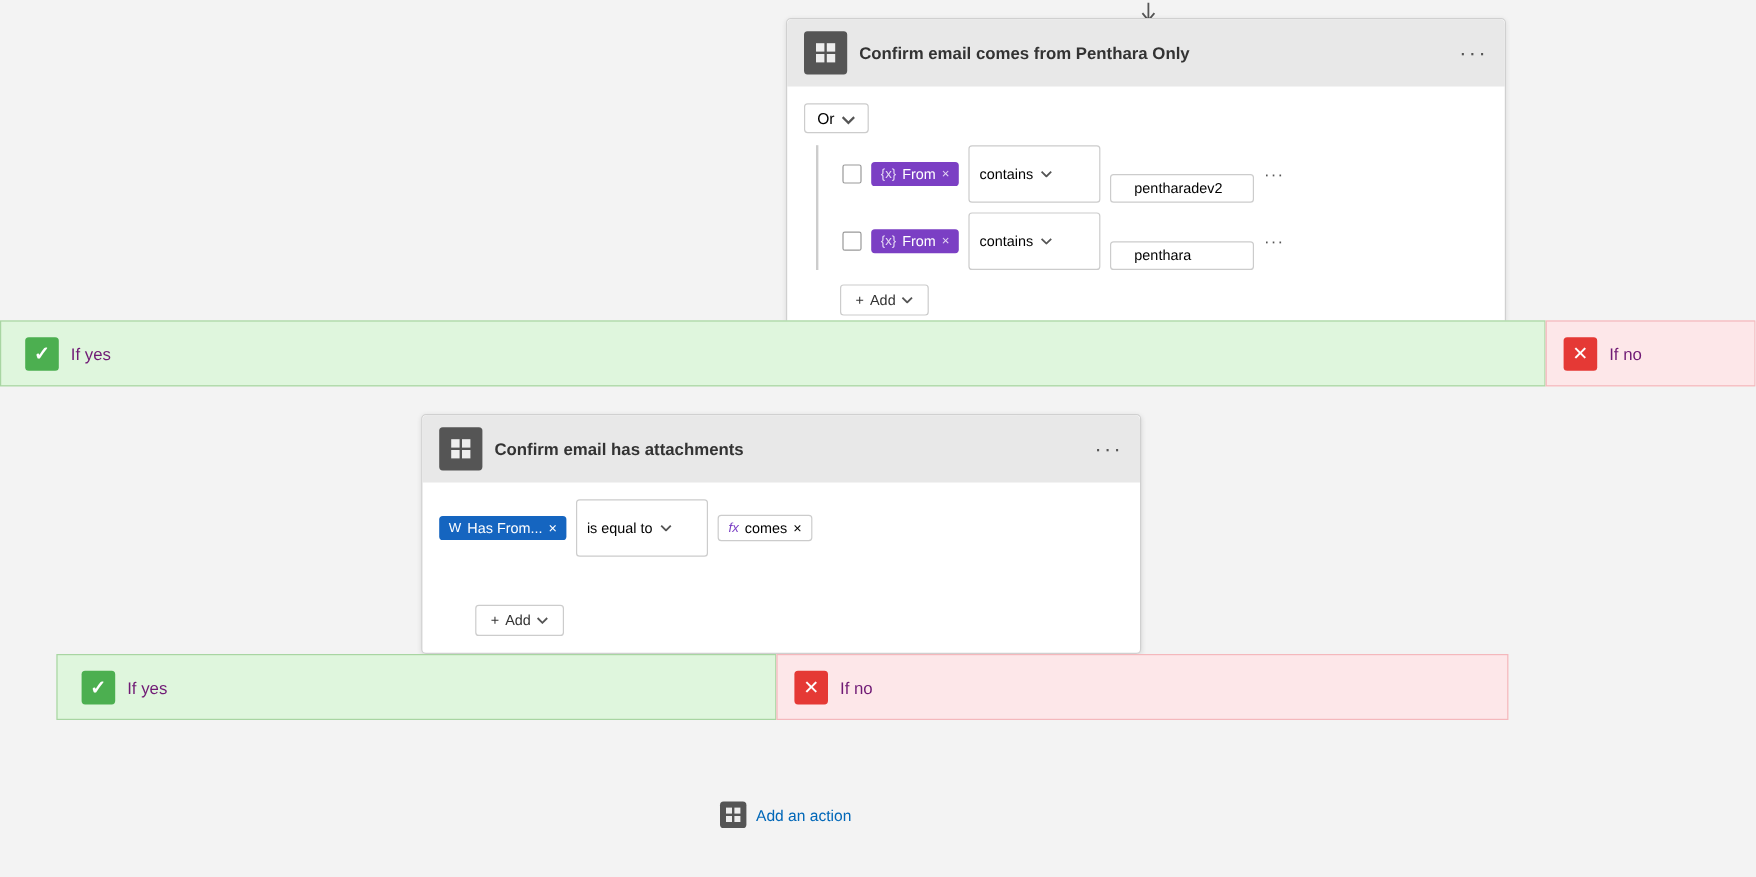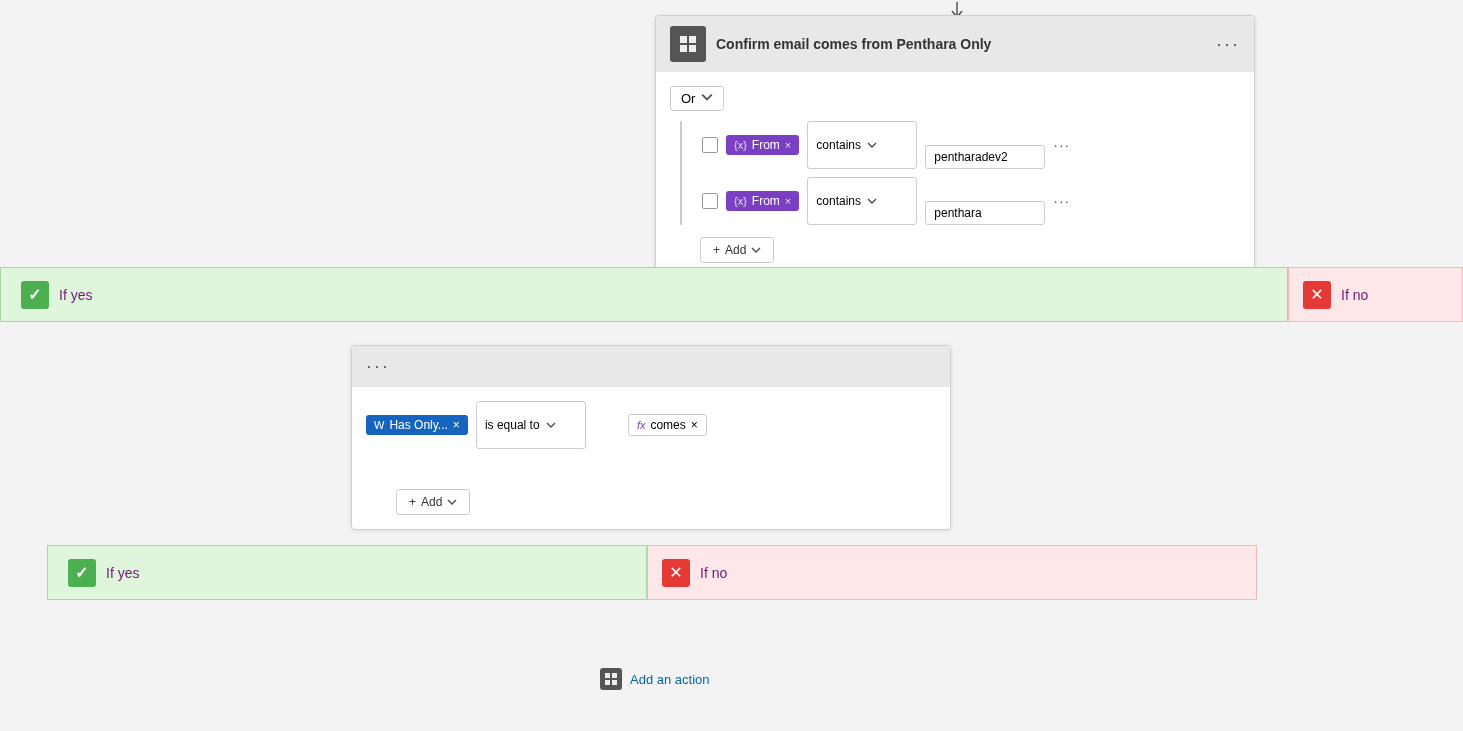--- a/index.html
+++ b/index.html
@@ -78,21 +78,21 @@
       cursor: pointer;
       letter-spacing: 2px;
     }
     .card-body {
       padding: 14px;
     }
 
     
     .or-dropdown {
       display: inline-flex;
-      align-items: flex-start;
+      align-items: flex-end;
       gap: 6px;
       border: 1px solid #ccc;
       border-radius: 3px;
       padding: 4px 10px;
       background: #fff;
       cursor: pointer;
       margin-bottom: 10px;
       font-size: 13px;
     }
     .or-dropdown svg { width: 12px; height: 12px; }
@@ -145,21 +145,21 @@
       background: #fff;
       font-size: 12px;
       display: flex;
       align-items: center;
       gap: 6px;
       min-width: 110px;
     }
     .condition-value-input {
       border: 1px solid #ccc;
       border-radius: 3px;
-      padding: 4px 8px;
+      padding: 4px 19px;
       background: #fff;
       font-size: 12px;
       min-width: 120px;
       margin-top: 24px;
     }
     .row-more {
       color: #555;
       cursor: pointer;
       font-size: 14px;
       letter-spacing: 1px;
@@ -272,21 +272,20 @@
     
     .token-expr {
       display: inline-flex;
       align-items: center;
       gap: 5px;
       background: #fff;
       border: 1px solid #ccc;
       border-radius: 3px;
       padding: 3px 8px;
       font-size: 12px;
-      margin-left: 34px;
     }
     .expr-icon {
       color: #7b3fc4;
       font-style: italic;
       font-size: 11px;
     }
 
     
     .branch-row-bottom {
       position: absolute;
@@ -438,28 +437,39 @@
     <div class="branch-no-top">
       <div class="branch-icon-no">
         <span>✕</span>
       </div>
       <span class="branch-label">If no</span>
     </div>
   </div>
 
   <div class="inner-condition-card">
     <div class="inner-card-header">
+      <div class="card-header-left">
+        <div class="card-icon">
+          <svg width="20" height="20" viewBox="0 0 20 20">
+            <rect x="2" y="2" width="7" height="7" fill="white" opacity="0.9"></rect>
+            <rect x="11" y="2" width="7" height="7" fill="white" opacity="0.9"></rect>
+            <rect x="2" y="11" width="7" height="7" fill="white" opacity="0.9"></rect>
+            <rect x="11" y="11" width="7" height="7" fill="white" opacity="0.9"></rect>
+          </svg>
+        </div>
+        <span class="card-title">Confirm email has attachments</span>
+      </div>
       <span class="card-more">···</span>
     </div>
     <div class="card-body">
       <div style="display:flex;align-items:center;gap:8px;flex-wrap:wrap;">
 
         <div class="token-blue">
           <span style="font-size:11px;">W</span>
-          <span>Has Only...</span>
+          <span>Has From...</span>
           <span style="cursor:pointer;">×</span>
         </div>
 
         <div class="condition-operator-select">
           <span>is equal to</span>
           <svg class="chevron-svg" width="10" height="6" viewBox="0 0 10 6">
             <path d="M1 1 L5 5 L9 1" stroke="#555" stroke-width="1.5" fill="none"></path>
           </svg>
         </div>
 

